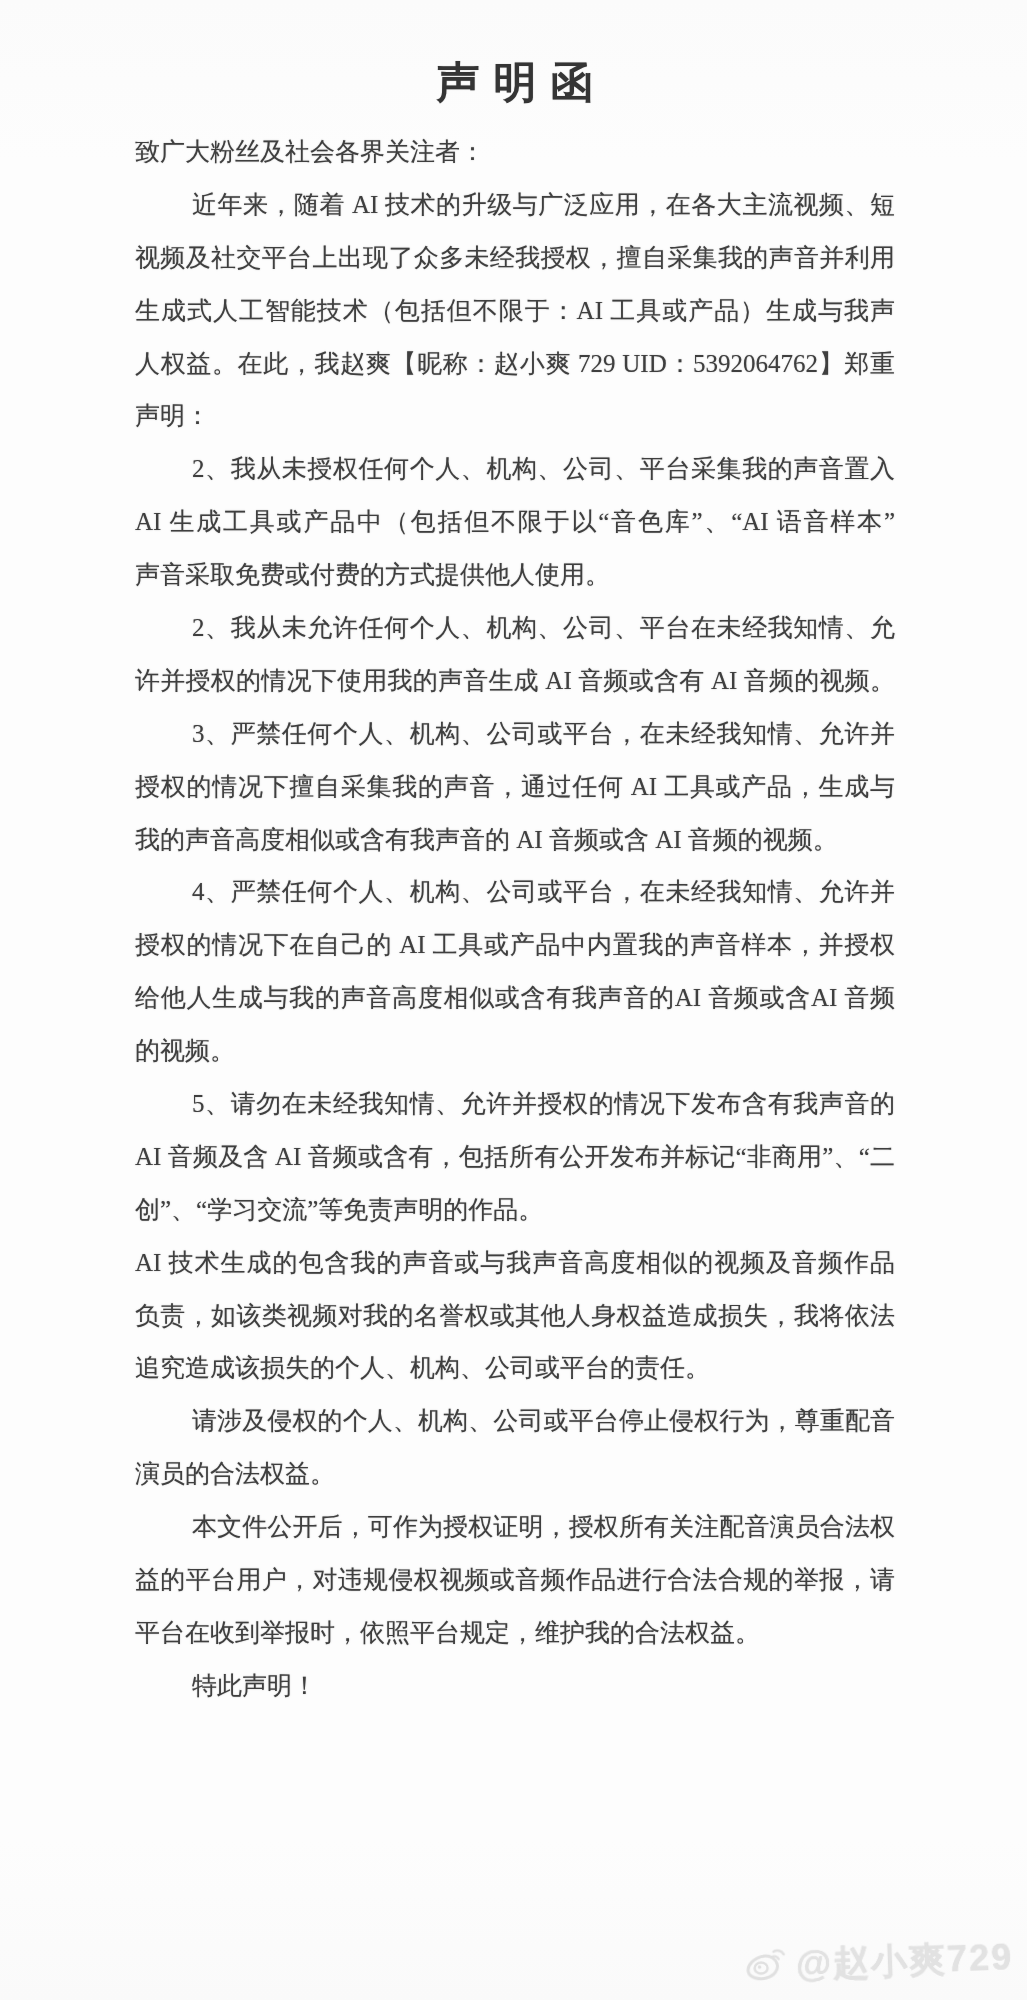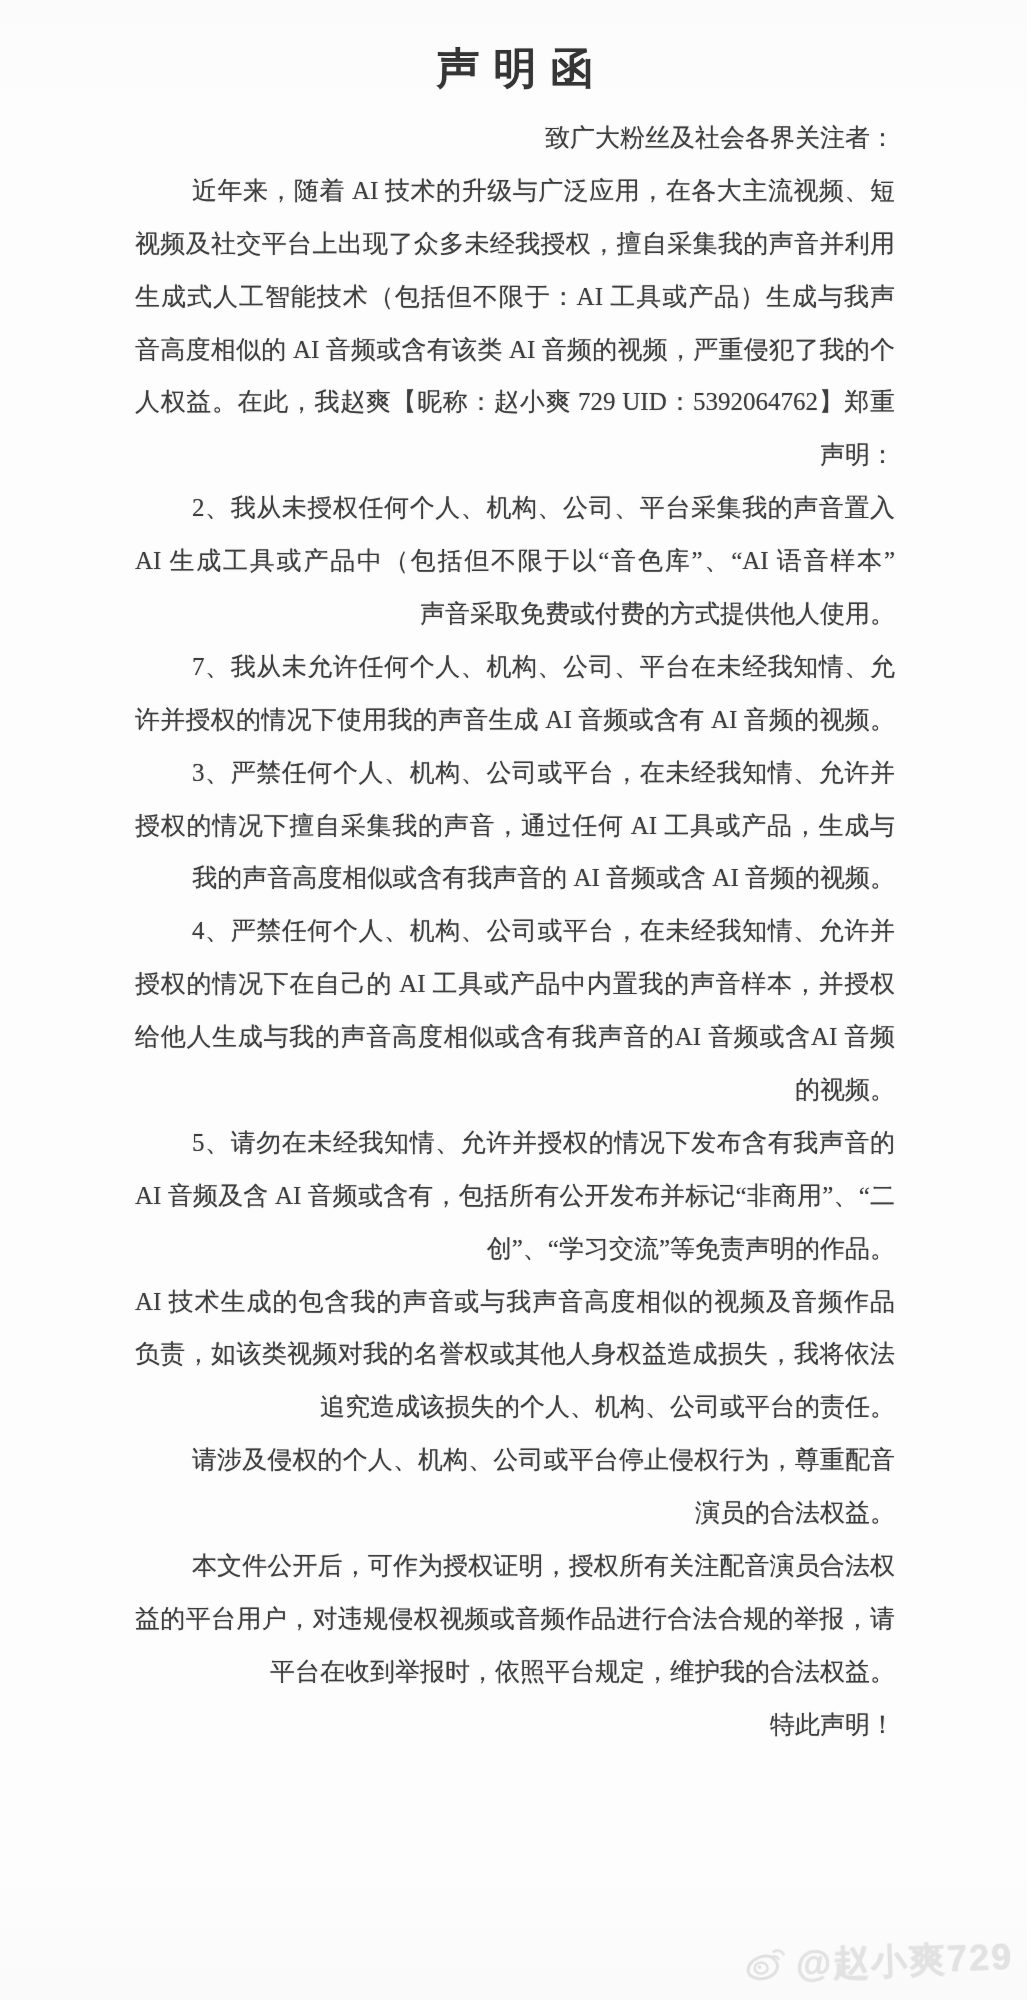--- a/index.html
+++ b/index.html
@@ -16,21 +16,21 @@
     margin: 0 auto;
     background: linear-gradient(180deg, #fbfbfb 0%, var(--paper) 8%, var(--paper) 92%, #fafafa 100%);
     overflow: hidden;
     font-family: "Liberation Serif", "DejaVu Serif", serif;
   }
   .doc {
     position: absolute;
     left: 135px;
     top: 0;
     width: 760px;
-    padding-top: 44px;
+    padding-top: 58px;
     filter: blur(0.4px);
   }
   .doc-title {
     font-size: 43px;
     font-weight: 600;
     color: #353535;
     text-align: center;
     letter-spacing: 14px;
     text-indent: 14px;
     line-height: 50px;
@@ -38,21 +38,20 @@
     margin-bottom: 18px;
     text-shadow: 0 0 1px rgba(60,60,60,0.45);
   }
   .doc-body .line {
     height: 52.9px;
     line-height: 52.9px;
     font-size: 25px;
     color: var(--ink);
     white-space: nowrap;
     text-shadow: 0 0 1.2px rgba(70,70,70,0.5);
-    text-align: right;
   }
   .doc-body .line.just {
     white-space: normal;
     text-align: justify;
     text-align-last: justify;
     text-justify: inter-character;
   }
   .doc-body .line.indent { padding-left: 57px; }
   .doc-body .line.just.indent {
     padding-left: 0;
@@ -80,27 +79,26 @@
 <body>
 
 <div class="page">
   <div class="doc">
     <h1 class="doc-title">声明函</h1>
     <div class="doc-body" id="doc-lines">
         <div class="line">致广大粉丝及社会各界关注者：</div>
         <div class="line indent just">近年来，随着 AI 技术的升级与广泛应用，在各大主流视频、短</div>
         <div class="line just">视频及社交平台上出现了众多未经我授权，擅自采集我的声音并利用</div>
         <div class="line just">生成式人工智能技术（包括但不限于：AI 工具或产品）生成与我声</div>
-        <div class="line just">音高度相似的 AI 音频或含有该类 AI 音频的视频，严重侵犯了我的个</div>
         <div class="line just">人权益。在此，我赵爽【昵称：赵小爽 729 UID：5392064762】郑重</div>
         <div class="line">声明：</div>
         <div class="line indent just">2、我从未授权任何个人、机构、公司、平台采集我的声音置入</div>
         <div class="line just">AI 生成工具或产品中（包括但不限于以“音色库”、“AI 语音样本”</div>
         <div class="line">声音采取免费或付费的方式提供他人使用。</div>
-        <div class="line indent just">7、我从未允许任何个人、机构、公司、平台在未经我知情、允</div>
+        <div class="line indent just">2、我从未允许任何个人、机构、公司、平台在未经我知情、允</div>
         <div class="line just">许并授权的情况下使用我的声音生成 AI 音频或含有 AI 音频的视频。</div>
         <div class="line indent just">3、严禁任何个人、机构、公司或平台，在未经我知情、允许并</div>
         <div class="line just">授权的情况下擅自采集我的声音，通过任何 AI 工具或产品，生成与</div>
         <div class="line">我的声音高度相似或含有我声音的 AI 音频或含 AI 音频的视频。</div>
         <div class="line indent just">4、严禁任何个人、机构、公司或平台，在未经我知情、允许并</div>
         <div class="line just">授权的情况下在自己的 AI 工具或产品中内置我的声音样本，并授权</div>
         <div class="line just">给他人生成与我的声音高度相似或含有我声音的AI 音频或含AI 音频</div>
         <div class="line">的视频。</div>
         <div class="line indent just">5、请勿在未经我知情、允许并授权的情况下发布含有我声音的</div>
         <div class="line just">AI 音频及含 AI 音频或含有，包括所有公开发布并标记“非商用”、“二</div>

